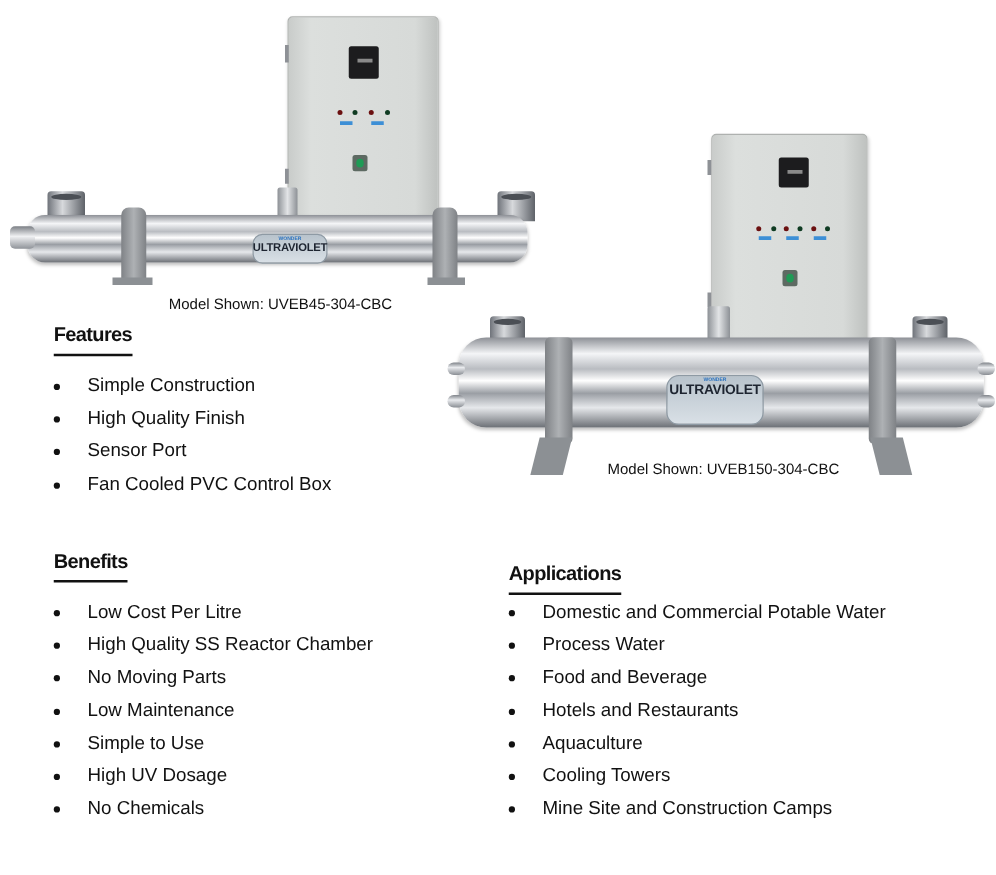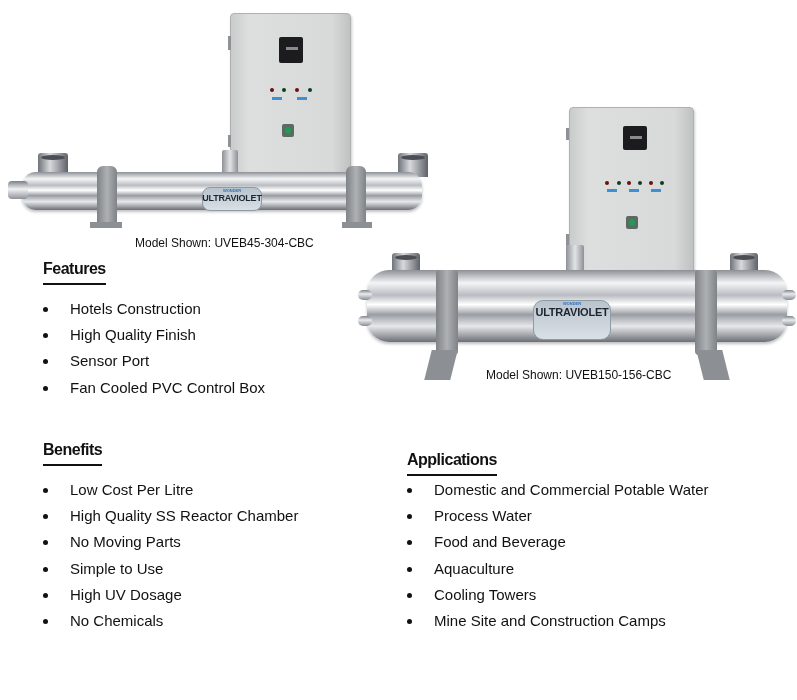--- a/index.html
+++ b/index.html
@@ -129,41 +129,43 @@
   <div class="pipe-cap" style="left:442px;top:216px;width:14px;height:10px;"></div>
   <div class="bracket" style="left:96px;top:170px;width:22px;height:85px;border-radius:4px;"></div>
   <div class="foot" style="left:88px;top:250px;width:26px;height:30px;transform:skewX(-14deg);"></div>
   <div class="bracket" style="left:355px;top:170px;width:22px;height:85px;border-radius:4px;"></div>
   <div class="foot" style="left:360px;top:250px;width:26px;height:30px;transform:skewX(14deg);"></div>
   <div class="logo-badge" style="left:193px;top:200px;width:76px;height:38px;border-radius:10px;">
     <span class="brand-small">WONDER</span>
     <span class="brand" style="font-size:11px;line-height:13px;">ULTRAVIOLET</span>
   </div>
 </div>
-<div class="caption" style="left:486px;top:368px;">Model Shown: UVEB150-156-CBC</div>
+<div class="caption" style="left:486px;top:368px;">Model Shown: UVEB150-304-CBC</div>
 
 <div class="section-title" style="left:43px;top:257px;">Features</div>
 <ul class="blist" style="left:43px;top:296px;">
-  <li>Hotels Construction</li>
+  <li>Simple Construction</li>
   <li>High Quality Finish</li>
   <li>Sensor Port</li>
   <li>Fan Cooled PVC Control Box</li>
 </ul>
 
 <div class="section-title" style="left:43px;top:438px;">Benefits</div>
 <ul class="blist" style="left:43px;top:477px;">
   <li>Low Cost Per Litre</li>
   <li>High Quality SS Reactor Chamber</li>
   <li>No Moving Parts</li>
+  <li>Low Maintenance</li>
   <li>Simple to Use</li>
   <li>High UV Dosage</li>
   <li>No Chemicals</li>
 </ul>
 
 <div class="section-title" style="left:407px;top:448px;">Applications</div>
 <ul class="blist" style="left:407px;top:477px;">
   <li>Domestic and Commercial Potable Water</li>
   <li>Process Water</li>
   <li>Food and Beverage</li>
+  <li>Hotels and Restaurants</li>
   <li>Aquaculture</li>
   <li>Cooling Towers</li>
   <li>Mine Site and Construction Camps</li>
 </ul>
 
 </body></html>

